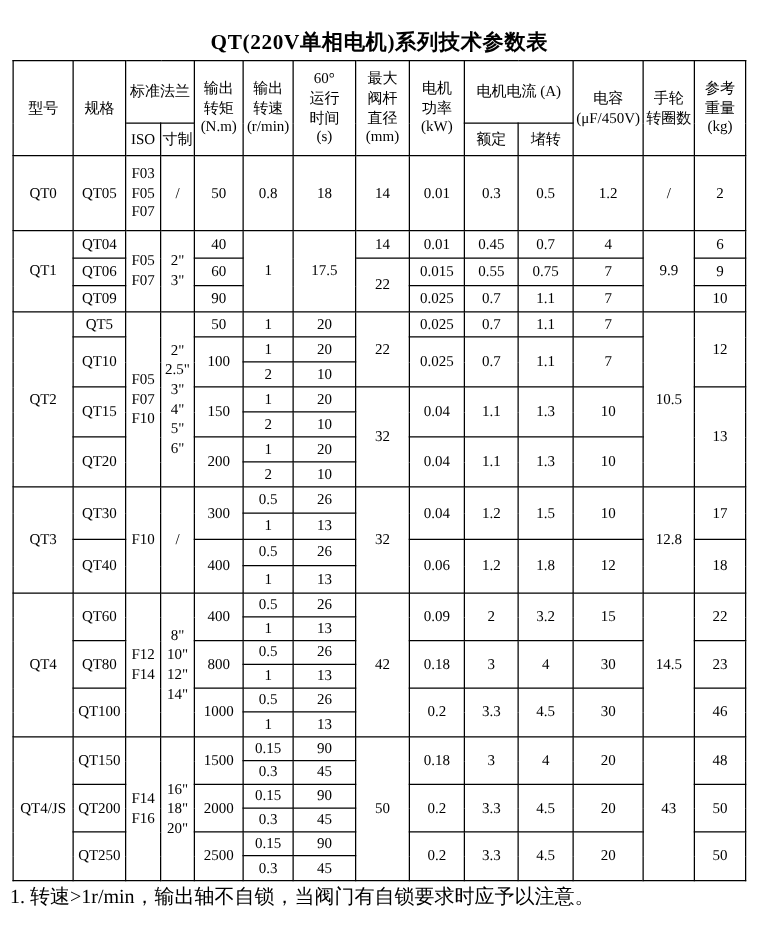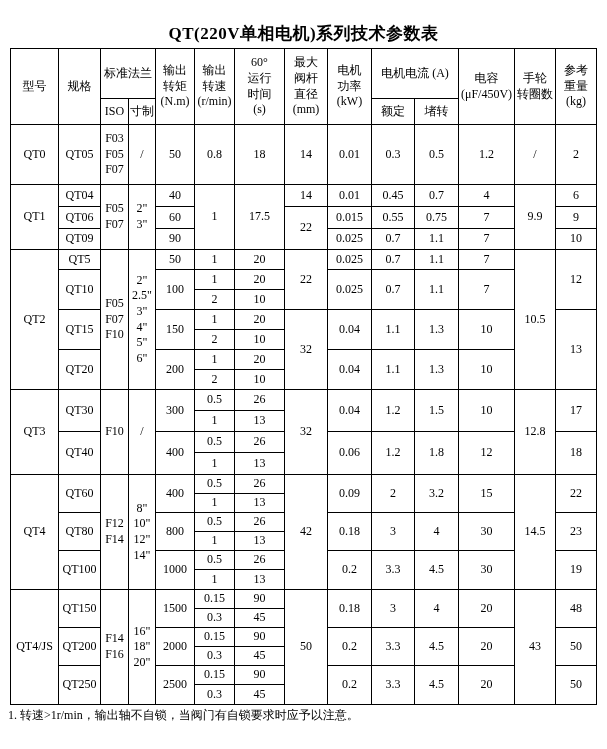--- a/index.html
+++ b/index.html
@@ -24,21 +24,21 @@
     text-align:center;vertical-align:middle;
     font-size:12px;font-weight:normal;line-height:1.3;
     overflow:hidden;
   }
   tr.hr1{height:50px;}
   tr.hr2{height:26px;}
   .pre{white-space:pre-line;line-height:1.4;}
   td.sl1{font-size:30px;font-weight:300;line-height:1;font-family:"Liberation Serif",serif;}
   td.sl2{font-size:48px;font-weight:300;line-height:1;font-family:"Liberation Serif",serif;}
   .notes{position:absolute;left:8px;top:708px;width:590px;}
-  .notes p{margin:0 0 6px 0;font-size:12px;line-height:1.3;}
+  .notes p{margin:0 0 6px 0;font-size:16px;line-height:1.3;}
 </style>
 </head>
 <body>
 
 <div class="page">
 
   <h1 class="title">QT(220V单相电机)系列技术参数表</h1>
 
   <table class="params">
     <colgroup>
@@ -294,21 +294,21 @@
         </tr>
         <tr style="height: 19px;">
           <td rowspan="2">QT100</td>
           <td rowspan="2">1000</td>
           <td>0.5</td>
           <td>26</td>
           <td rowspan="2">0.2</td>
           <td rowspan="2">3.3</td>
           <td rowspan="2">4.5</td>
           <td rowspan="2">30</td>
-          <td rowspan="2">19</td>
+          <td rowspan="2">46</td>
         </tr>
         <tr style="height: 20px;">
           <td>1</td>
           <td>13</td>
         </tr>
         <tr style="height: 19px;">
           <td rowspan="6">QT4/JS</td>
           <td rowspan="2">QT150</td>
           <td rowspan="6" class="pre">F14
 F16</td>

